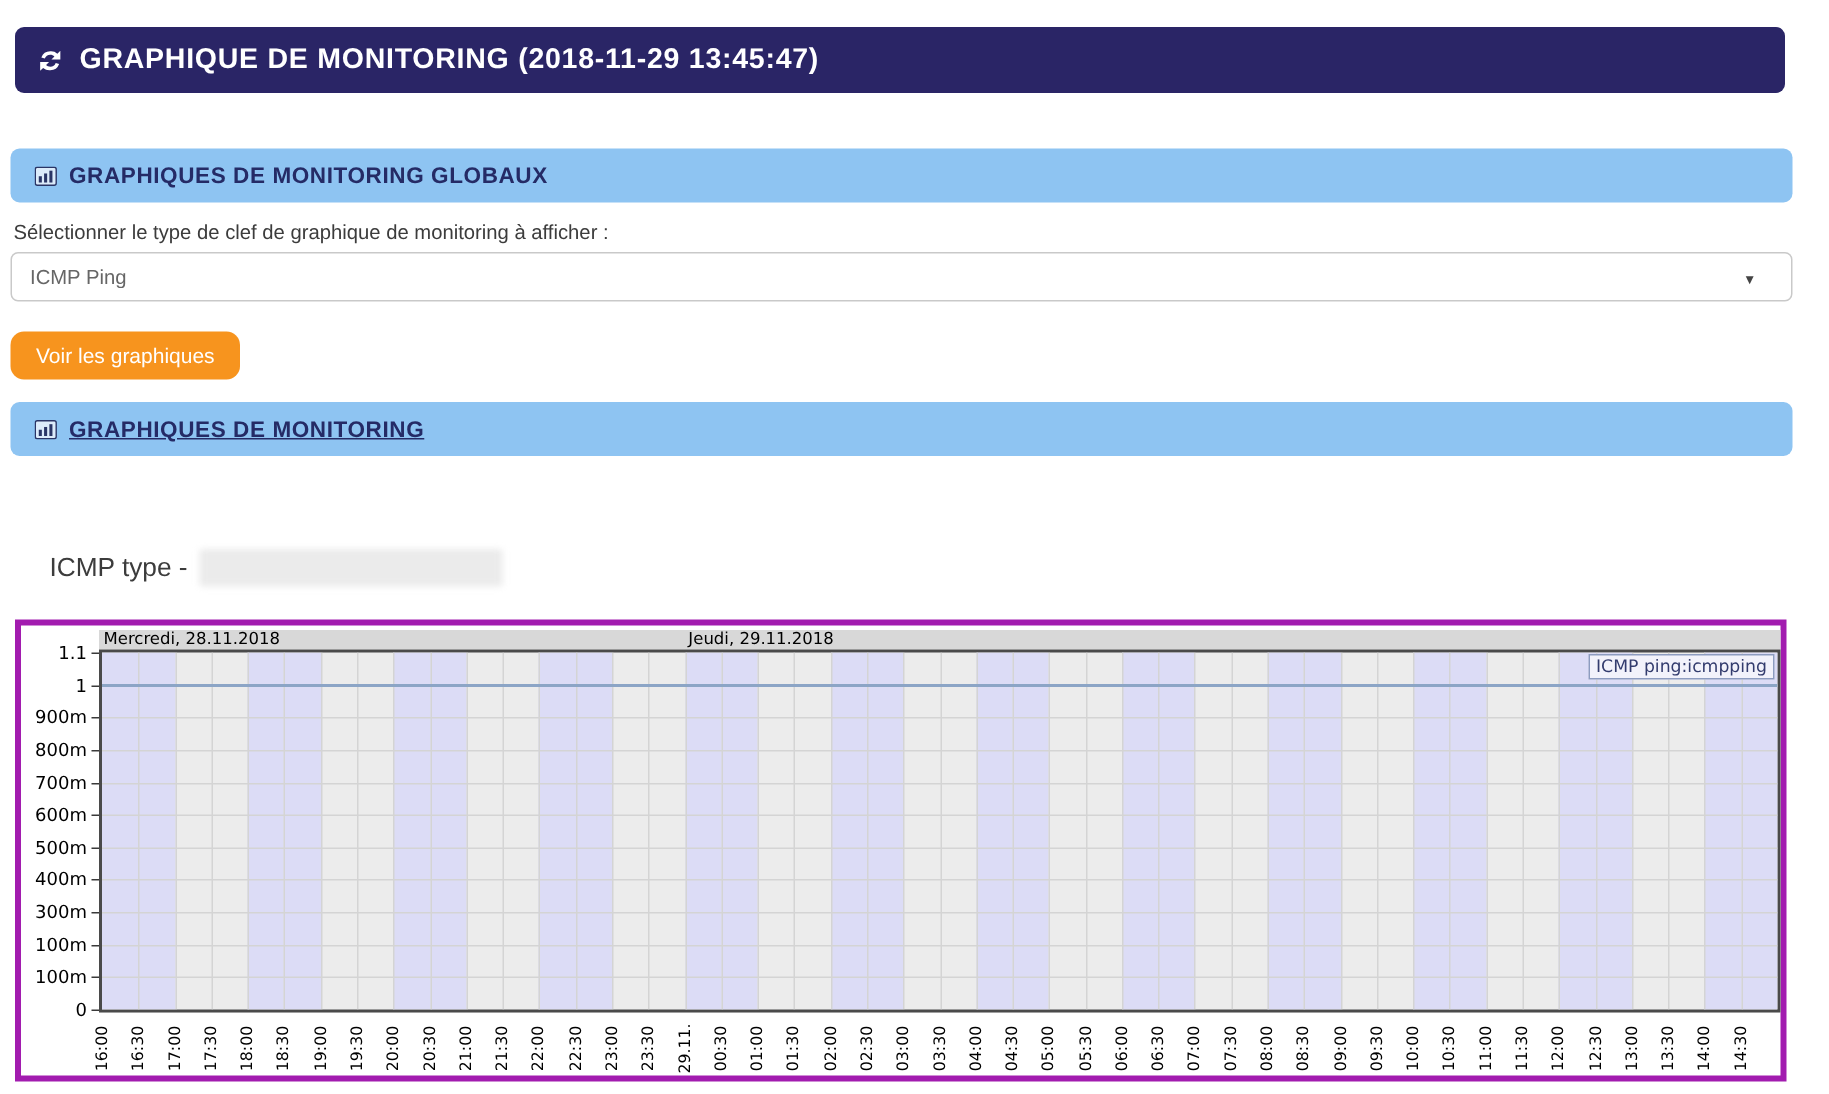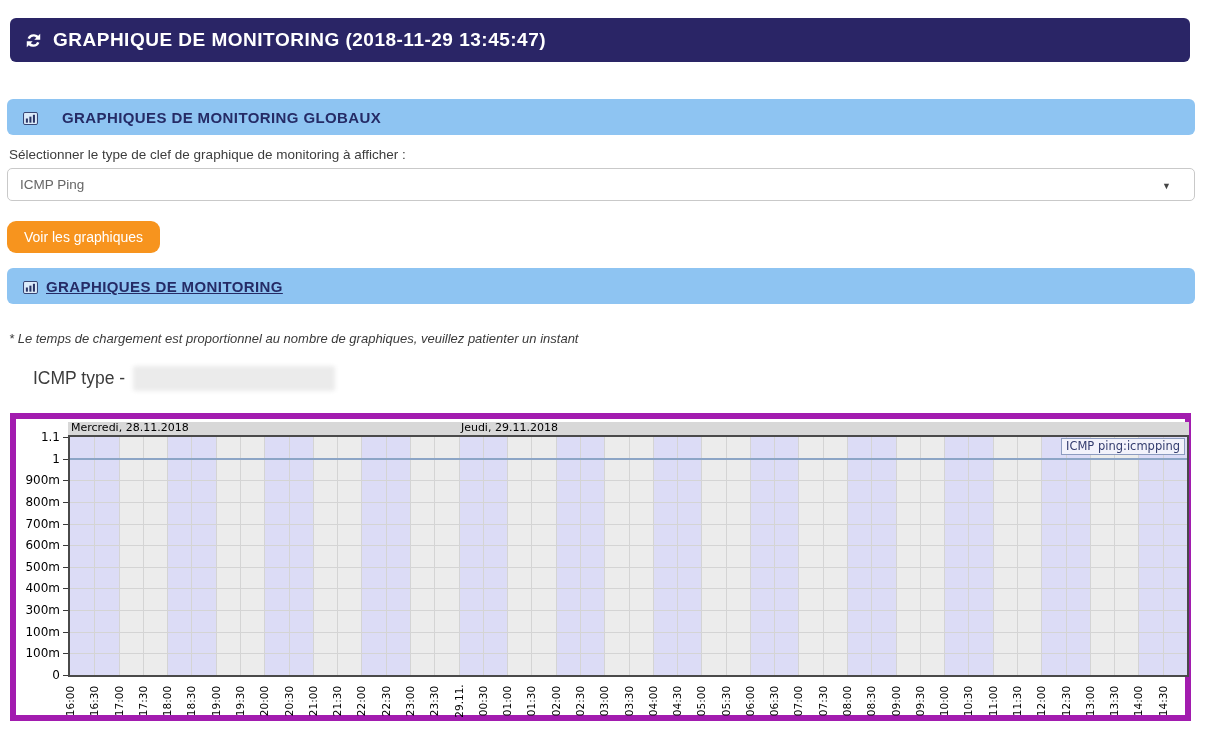--- a/index.html
+++ b/index.html
@@ -17,21 +17,21 @@
   .main-header h1 { font-size:19px; font-weight:700; letter-spacing:.5px; color:#fff; }
 
   
   .section-bar {
     position:absolute; left:7px; width:1188px; height:36px;
     background:#8ec4f2; border-radius:6px; display:flex; align-items:center;
     padding-left:16px; color:#252b66;
   }
   .section-bar .icon { width:15px; height:13px; margin-right:8px; }
   .section-bar h2 { font-size:15px; font-weight:700; letter-spacing:.4px; }
-  #bar-global { top:99px;gap:16px; }
+  #bar-global { top:99px; }
   #bar-graphs { top:268px;text-decoration:underline; }
 
   
   .select-label { position:absolute; left:9px; top:147px; font-size:13.5px; color:#3c3c3c; }
   .graph-type-select {
     position:absolute; left:7px; top:168px; width:1188px; height:33px;
     border:1px solid #c9c9c9; border-radius:5px; background:#fff;
     font-size:13.5px; color:#666; padding:0 30px 0 12px;
     -webkit-appearance:none; appearance:none; font-family:"Liberation Sans",sans-serif;
   }
@@ -46,21 +46,21 @@
 
   
   .note { position:absolute; left:9px; top:331px; font-style:italic; font-size:13px; color:#3a3a3a; }
   .graph-title { position:absolute; left:33px; top:366px; font-size:17.5px; color:#3c3c3c; display:flex; align-items:center; }
   .redacted { display:inline-block; width:202px; height:25px; margin-left:8px;
     background:#ebebeb; filter:blur(2px); border-radius:2px; }
 
   
   .chart-box {
     position:absolute; left:10px; top:413px; width:1181px; height:308px;
-    background:#fff; border:6px solid #a21caf;
+    background:#fff; border:4px solid #a21caf;
   }
   .day-band {
     position:absolute; left:52px; top:3px; width:1121px; height:13px;
     background:#d8d8d8; font-family:"DejaVu Sans",sans-serif; font-size:11px;
     line-height:13px; color:#000;
   }
   .day-band span { position:absolute; top:-1px; white-space:nowrap; padding-left:3px; }
   .plot {
     position:absolute; left:52px; top:16px; width:1121px; height:242px;
     border:2px solid #4a4a4a; background:#ececec; overflow:hidden;
@@ -127,21 +127,20 @@
       <svg viewBox="0 0 16 14" width="15" height="13">
         <rect x="0.5" y="0.5" width="15" height="13" rx="1.5" fill="#dcebfa" stroke="#2a3566"></rect>
         <rect x="3" y="7" width="2.2" height="4.5" fill="#2a3566"></rect>
         <rect x="6.8" y="5" width="2.2" height="6.5" fill="#2a3566"></rect>
         <rect x="10.6" y="3" width="2.2" height="8.5" fill="#2a3566"></rect>
       </svg>
     </span>
     <h2>GRAPHIQUES DE MONITORING</h2>
   </section>
 
-  <p class="note">* Le temps de chargement est proportionnel au nombre de graphiques, veuillez patienter un instant</p>
 
   <div class="graph-title">
     <span>ICMP type -</span>
     <span class="redacted"></span>
   </div>
 
   <div class="chart-box">
     <div class="day-band" id="day-band">
         <span style="left: 0%;">Mercredi, 28.11.2018</span>
         <span style="left: 34.7826%;">Jeudi, 29.11.2018</span>

